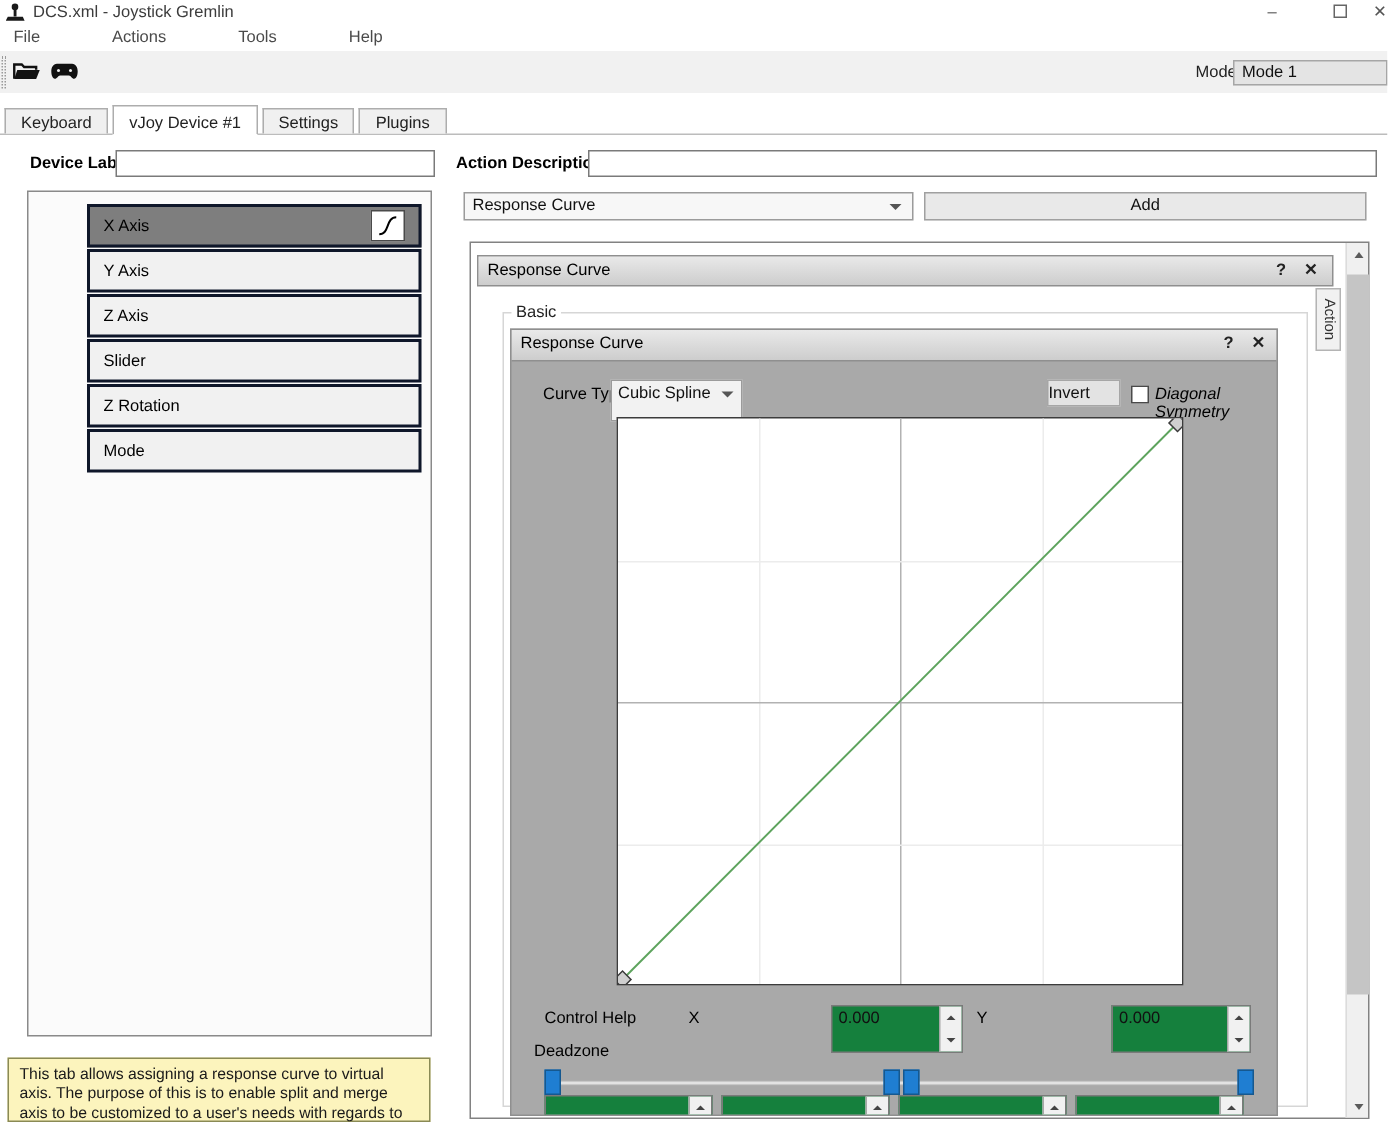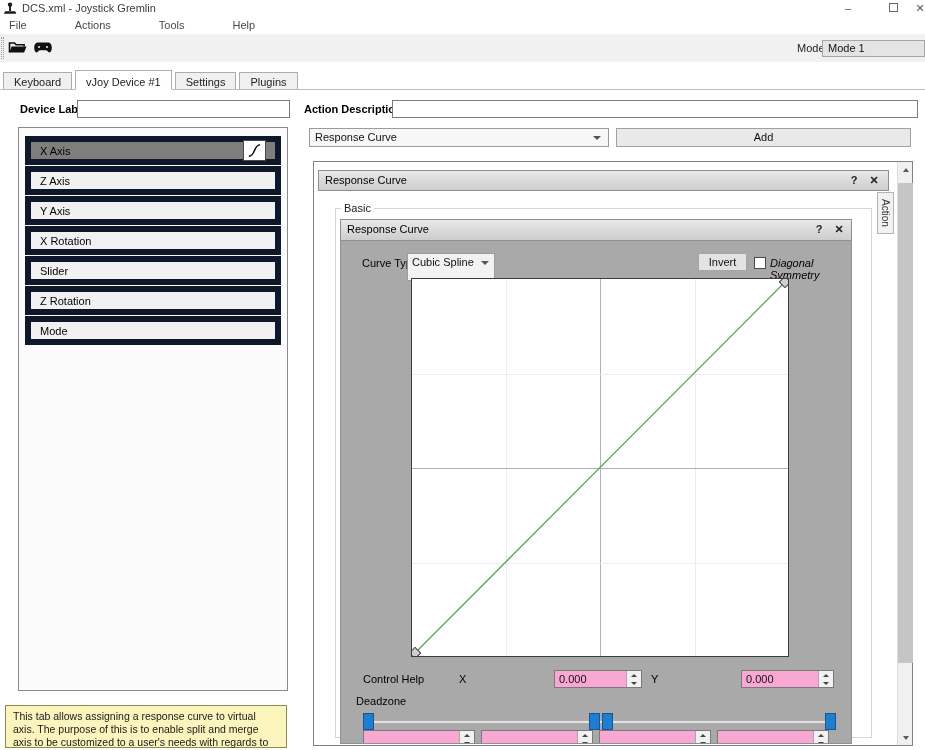--- a/index.html
+++ b/index.html
@@ -40,21 +40,21 @@
   .tabbar { position:absolute; left:0; top:70px; width:925px; height:20px; display:flex; align-items:flex-end; border-bottom:1px solid #bcbcbc; padding-left:3px; }
   .tab { background:#f0f0f0; border:1px solid #adadad; border-bottom:none; padding:3px 10px 3px 10px; margin-right:3px; height:17px; white-space:nowrap; color:#222; }
   .tab.active { background:#fff; height:20px; padding-top:5px; position:relative; bottom:-1px; border-bottom:1px solid #fff; z-index:2; }
 
   
   .fld-label { position:absolute; top:103px; font-weight:bold; color:#000; }
   .fld-input { position:absolute; top:100px; height:18px; border:1px solid #7a7a7a; background:#fff; font-family:"Liberation Sans",sans-serif; font-size:11px; padding:0 4px; }
 
   
   .sidebar { position:absolute; left:18px; top:127px; width:270px; height:564px; border:1px solid #8a8a8a; background:#fbfbfb; padding:8px 6px; }
-  .side-btn { height:29px; margin-bottom:1px; background:#f1f1f1; border:6px solid #0f172a; display:flex; align-items:center; padding:0 9px; color:#000; }
+  .side-btn { height:29px; margin-bottom:1px; background:#f1f1f1; border:2px solid #0f172a; display:flex; align-items:center; padding:0 9px; color:#000;margin-left:33px; }
   .side-btn.selected { background:#7e7e7e; }
   .curve-chip { margin-left:auto; width:23px; height:21px; background:#fff; border:1px solid #4a4a4a; display:flex; align-items:center; justify-content:center; }
 
   
   .note { position:absolute; left:5px; top:705px; width:282px; height:43px; background:#fcf4bd; border:1px solid #8a8a55; padding:4px 7px; font-size:10.5px; line-height:13px; color:#1a1a1a; }
 
   
   .combo { background:#f7f7f7; border:1px solid #9b9b9b; line-height:16px; padding-left:5px; }
   .sel-action { position:absolute; left:309px; top:128px; width:300px; height:19px; }
   .btn-add { position:absolute; left:616px; top:128px; width:295px; height:19px; background:#e9e9e9; border:1px solid #a0a0a0; text-align:center; line-height:17px; }
@@ -76,30 +76,30 @@
   .side-tab { position:absolute; left:563px; top:30px; width:17px; height:42px; background:#f1f1f1; border:1px solid #b4b4b4; writing-mode:vertical-rl; font-size:10px; color:#333; text-align:center; line-height:15px; }
 
   .groupbox { position:absolute; left:21px; top:46px; width:537px; height:530px; border:1px solid #d6d6d6; }
   .group-label { position:absolute; left:27px; top:40px; background:#fff; padding:0 3px; color:#222; }
 
   .inner-panel { position:absolute; left:26px; top:57px; width:512px; height:525px; border:1px solid #8f8f8f; background:#a9a9a9; overflow:hidden; }
   .inner-header { position:absolute; left:0; top:0; width:100%; height:21px; background:linear-gradient(#e9e9e9,#cdcdcd); border-bottom:1px solid #8f8f8f; line-height:19px; padding-left:6px; }
 
   .lbl { position:absolute; color:#000; }
   .dd-curvetype { position:absolute; left:66px; top:33px; width:88px; height:28px; background:#f2f2f2; border:1px solid #9b9b9b; line-height:16px; padding-left:4px; }
-  .btn-invert { position:absolute; left:357px; top:33px; width:49px; height:18px; background:#e3e3e3; border:1px solid #a6a6a6; text-align:center; line-height:16px; }
+  .btn-invert { position:absolute; left:357px; top:33px; width:49px; height:18px; background:#e3e3e3; border:1px solid #a6a6a6; text-align:left; line-height:16px; }
   .chk { position:absolute; left:413px; top:37px; width:12px; height:12px; background:#fff; border:1px solid #4a4a4a; }
 
   .graph { position:absolute; left:70px; top:58px; width:378px; height:379px; background:#fff; border:1px solid #3c3c3c; }
   .gl { position:absolute; background:#ececec; }
   .gl.dark { background:#b2b2b2; }
   .gl.v { top:0; width:1px; height:100%; }
   .gl.h { left:0; height:1px; width:100%; }
 
-  .spinbox { position:absolute; height:18px; background:#f9a8d4; border:1px solid #7a7a7a; }
+  .spinbox { position:absolute; height:32px; background:#15803d; border:1px solid #7a7a7a; }
   .spin-val { position:absolute; left:4px; top:1px; line-height:15px; }
   .spin-btns { position:absolute; right:0; top:0; bottom:0; width:15px; border-left:1px solid #a8a8a8; background:#f1f1f1; display:flex; flex-direction:column; }
   .spin-cell { flex:1; display:flex; align-items:center; justify-content:center; }
   .sp-up { width:0; height:0; border-left:3px solid transparent; border-right:3px solid transparent; border-bottom:3.5px solid #444; }
   .sp-dn { width:0; height:0; border-left:3px solid transparent; border-right:3px solid transparent; border-top:3.5px solid #444; }
 
   .dz-track { position:absolute; left:24px; top:500px; width:469px; height:4px; background:#e2e2e2; border:1px solid #adadad; }
   .dz-handle { position:absolute; top:493px; width:11px; height:17px; background:#1f7ed2; border:1px solid #15588f; }
 </style>
 </head>
@@ -160,27 +160,24 @@
 <div class="sidebar">
   <div class="side-btn selected">
     <span>X Axis</span>
     <span class="curve-chip">
       <svg width="17" height="17" viewBox="0 0 18 18">
         <path d="M3 15 C10.5 15 7.5 3 15 3" stroke="#000" stroke-width="1.5" fill="none"></path>
       </svg>
     </span>
   </div>
   <div class="side-btn">
+      <span>Y Axis</span>
+    </div>
+  <div class="side-btn">
       <span>Z Axis</span>
-    </div>
-  <div class="side-btn">
-      <span>Y Axis</span>
-    </div>
-  <div class="side-btn">
-      <span>X Rotation</span>
     </div>
   <div class="side-btn">
       <span>Slider</span>
     </div>
   <div class="side-btn">
       <span>Z Rotation</span>
     </div>
   <div class="side-btn">
       <span>Mode</span>
     </div>

